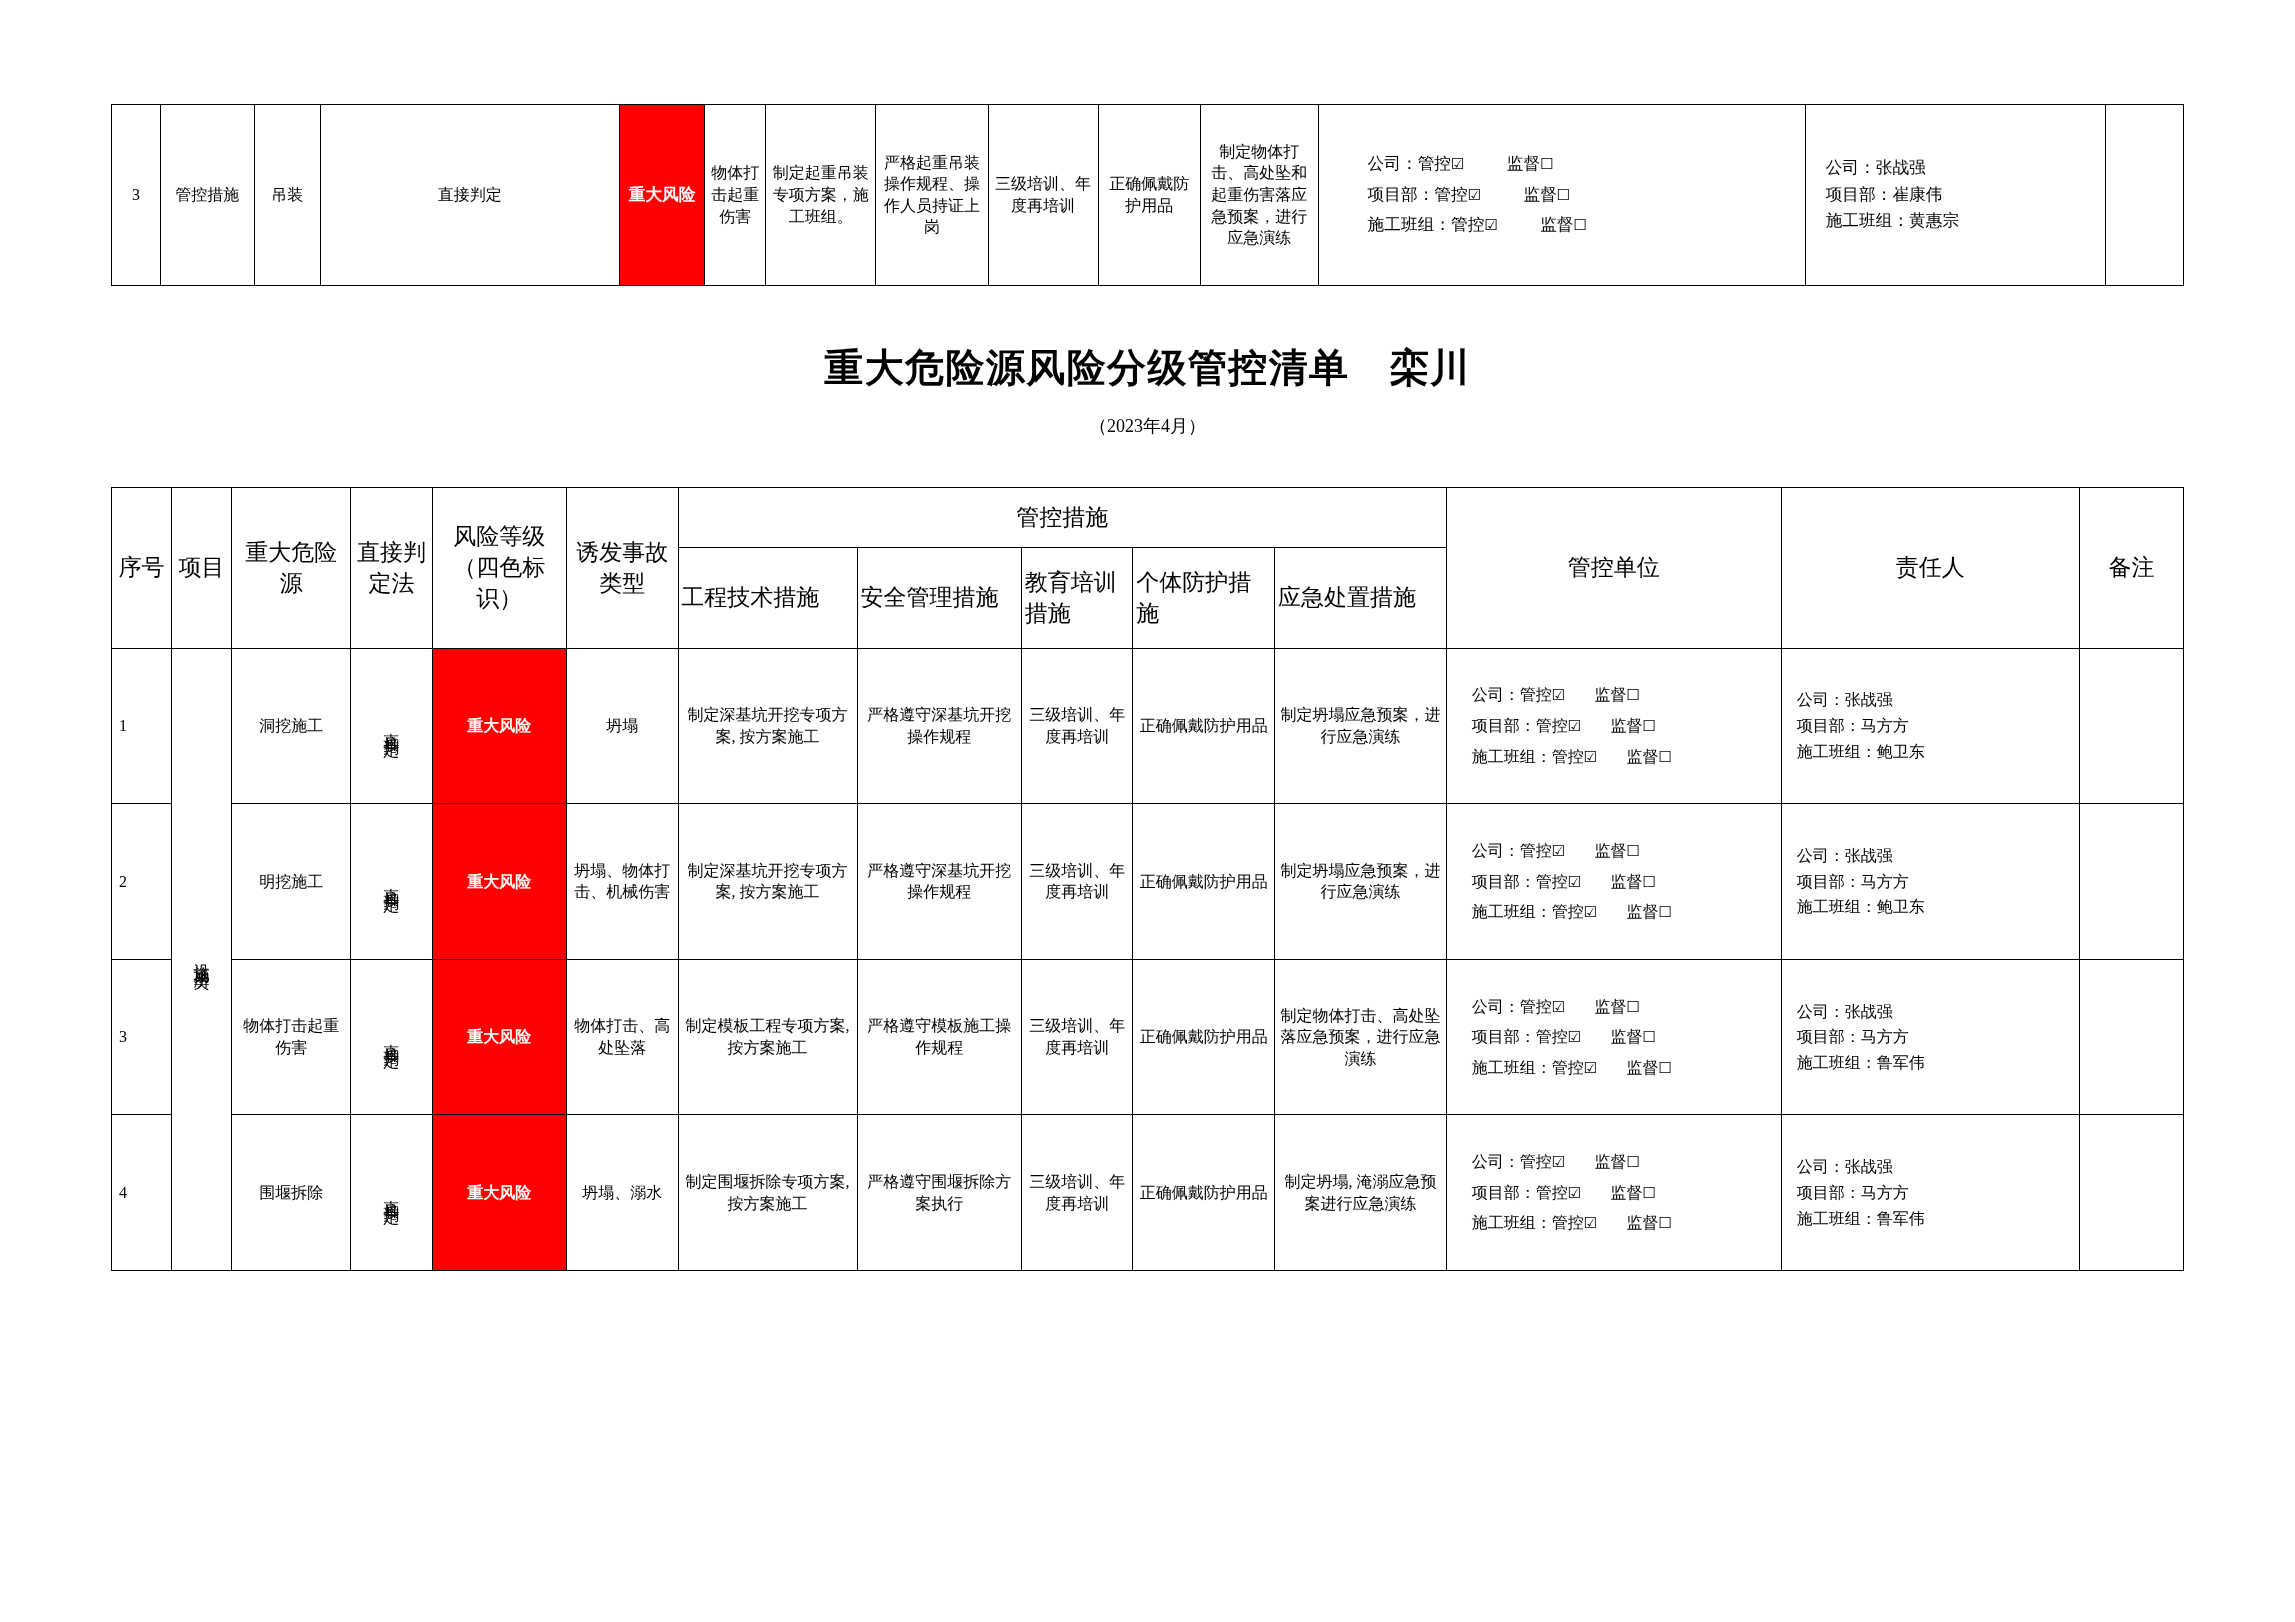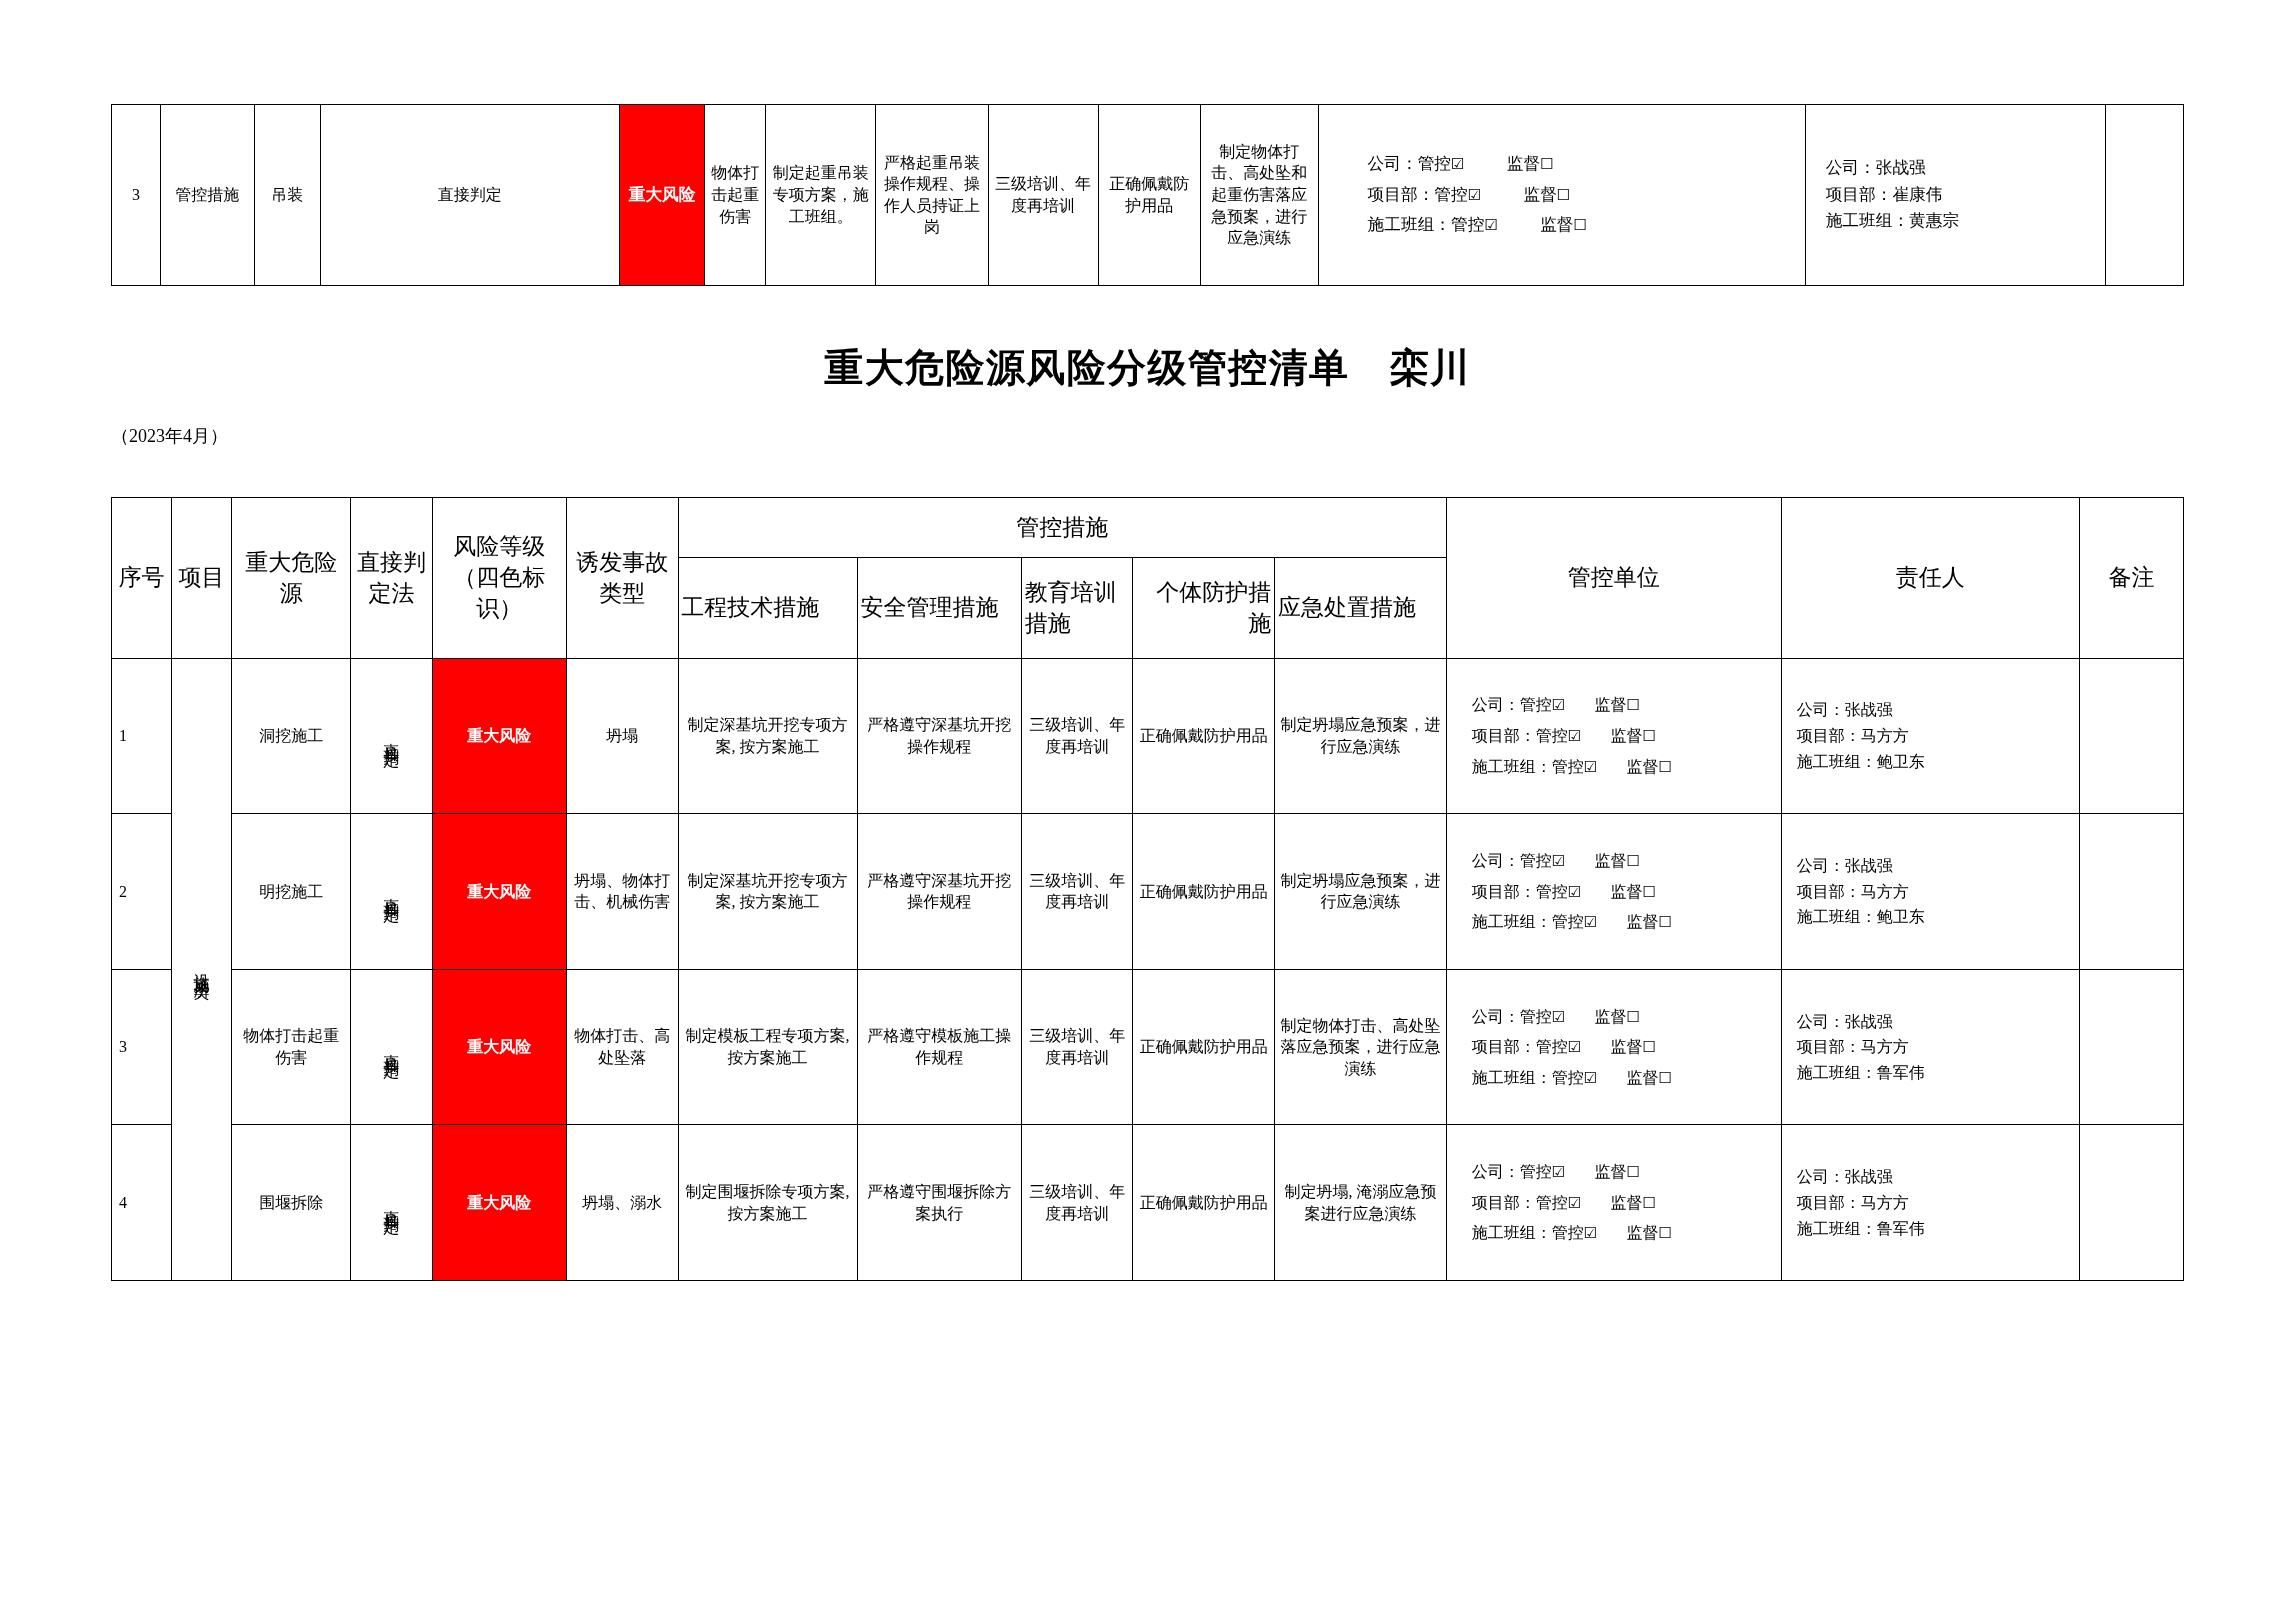--- a/index.html
+++ b/index.html
@@ -79,22 +79,23 @@
 
   
   .title {
     text-align: center;
     font-size: 39px;
     font-weight: bold;
     margin-top: 55px;
     letter-spacing: 1.4px;
   }
   .subtitle {
+    text-align: center;
     font-size: 18px;
-    margin-top: 29px;
+    margin-top: 19px;
   }
 
   
   .main-table-wrap {
     margin-top: 49px;
   }
   .main-table th {
     font-size: 23px;
     padding: 7px 2.8px;
     font-family: Liberation Serif, serif;
@@ -237,21 +238,21 @@
         <th rowspan="2">诱发事故类型</th>
         <th colspan="5">管控措施</th>
         <th rowspan="2">管控单位</th>
         <th rowspan="2">责任人</th>
         <th rowspan="2">备注</th>
       </tr>
       <tr>
         <th style="text-align:left">工程技术措施</th>
         <th style="text-align:left">安全管理措施</th>
         <th style="text-align:left">教育培训措施</th>
-        <th style="text-align:right">个体防护措施</th>
+        <th style="text-align:left">个体防护措施</th>
         <th style="text-align:left">应急处置措施</th>
       </tr>
 
       <tr>
         <td class="row-cell seq-cell">1</td>
         <td rowspan="4"><span class="v-text">设施场所类</span></td>
         <td>洞挖施工</td>
         <td><span class="v-text">直接判定</span></td>
         <td class="cell-red">重大风险</td>
         <td>坍塌</td>

